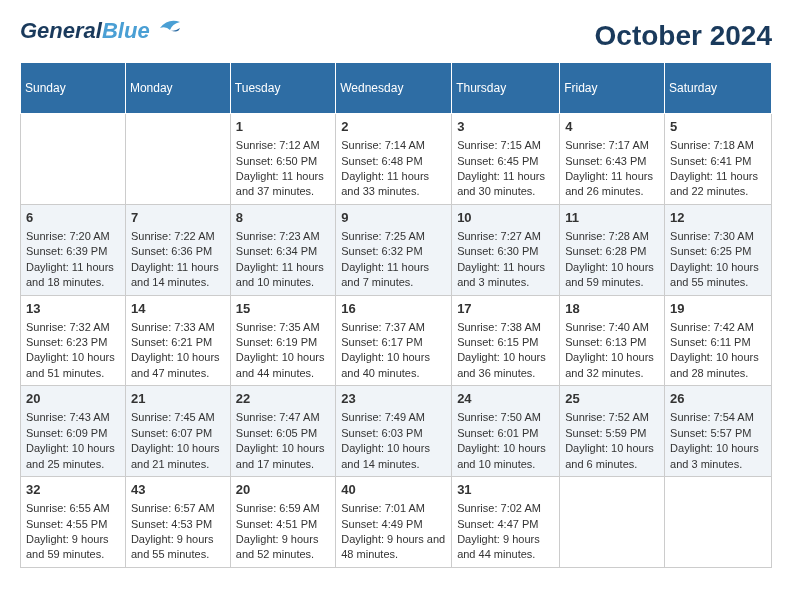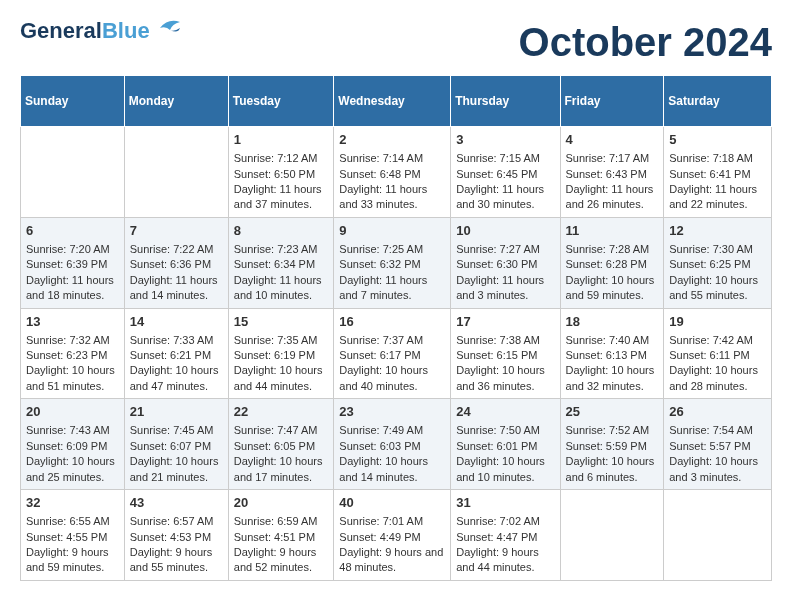--- a/index.html
+++ b/index.html
@@ -18,42 +18,42 @@
     }
     .logo {
       display: flex;
       flex-direction: column;
       align-items: flex-start;
     }
     .title-block {
       text-align: right;
     }
     .month-title {
-      font-size: 40px;
+      font-size: 28px;
       font-weight: bold;
       color: #1a3a5c;
     }
     .location {
       font-size: 15px;
       color: #333;
     }
     table {
       width: 100%;
       border-collapse: collapse;
       font-size: 11px;
     }
     thead tr {
       background-color: #2e6da4;
       color: #fff;
     }
     thead th {
       padding: 18px 4px;
       text-align: left;
       font-size: 12px;
-      font-weight: bold;
+      font-weight: normal;
       border: 1px solid #fff;
     }
     tbody tr {
       vertical-align: top;
     }
     tbody td {
       border: 1px solid #ccc;
       padding: 4px 5px;
       min-height: 80px;
       height: 90px;
@@ -77,21 +77,21 @@
       font-size: 11px;
       color: #333;
     }
   </style>
 </head>
 <body>
 
 <div class="header">
   <div class="logo">
     <div style="display:flex; align-items:center;">
-      <div style="font-size:22px; font-weight:bold; color:#1a3a5c; line-height:1;">
+      <div style="font-size:22px; font-weight:bold; color:#1a3a5c; line-height:1;font-style:italic;">
         <span style="color:#1a3a5c;">General</span><span style="color:#4a9fd4;">Blue</span>
       </div>
       <svg width="32" height="22" viewBox="0 0 32 22" style="margin-left:2px; margin-top:-8px;">
         <path d="M8 12 Q16 2 28 6 Q20 8 18 14 Q14 10 8 12Z" fill="#4a9fd4"></path>
         <path d="M18 14 Q22 16 28 12 Q26 18 18 14Z" fill="#2e6da4"></path>
       </svg>
     </div>
   </div>
   <div class="title-block">
     <div class="month-title">October 2024</div>

